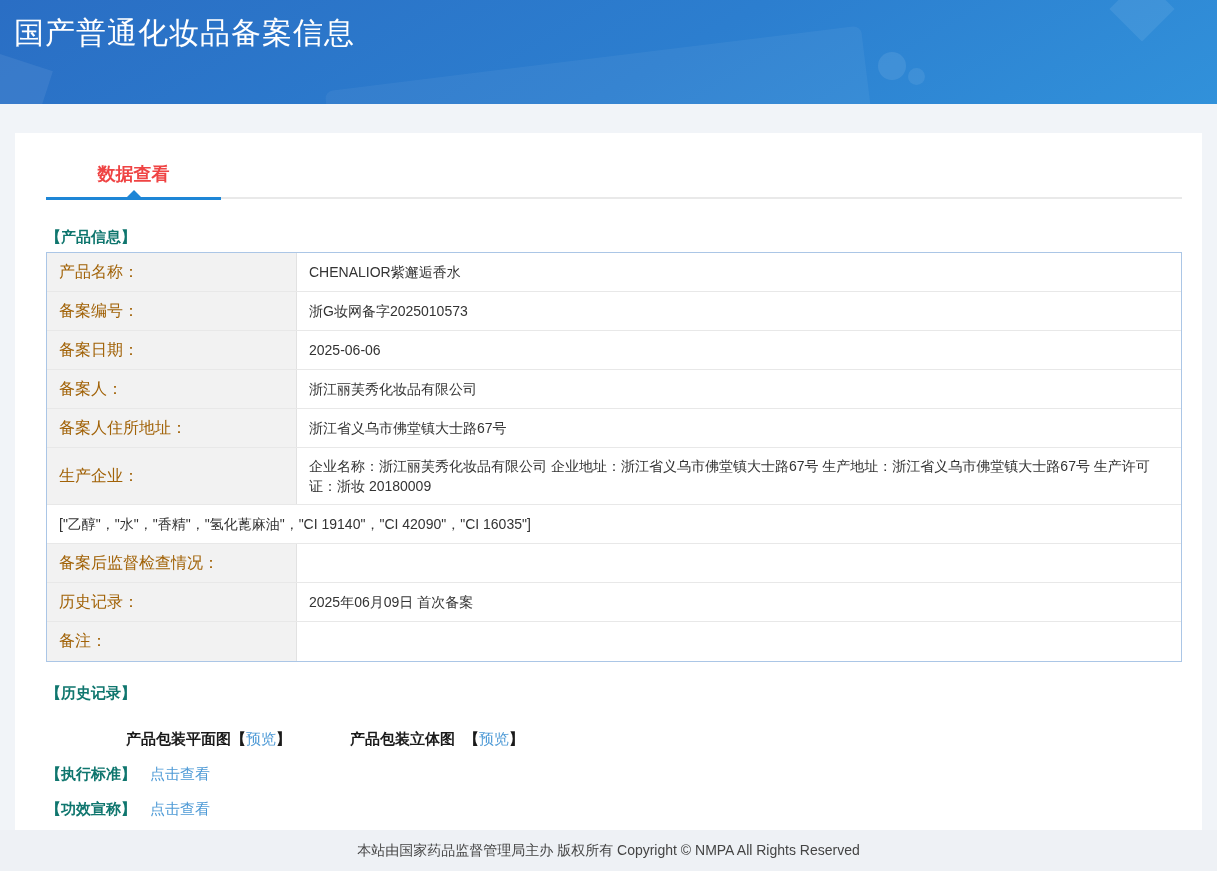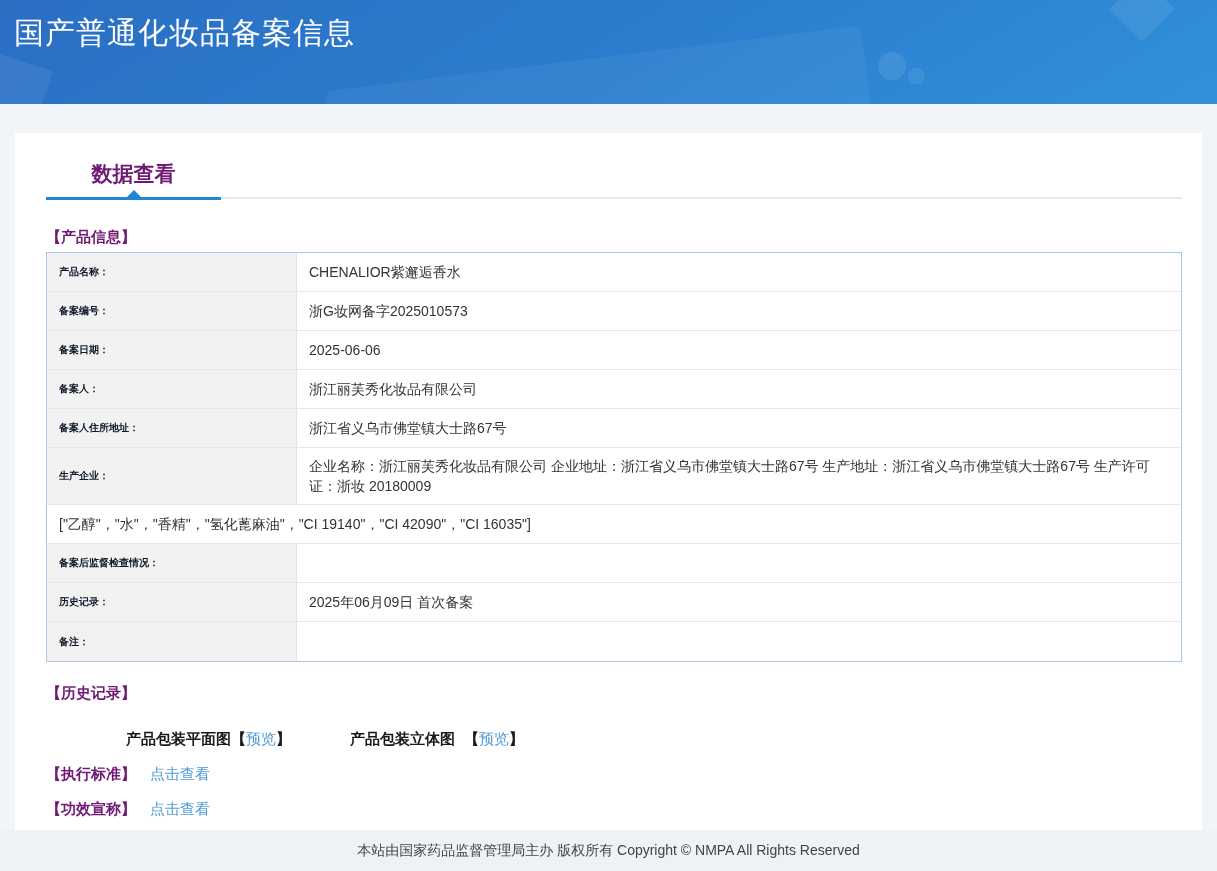--- a/index.html
+++ b/index.html
@@ -38,50 +38,50 @@
   }
 
   
   .tabs { position: relative; height: 36px; }
   .tab-line { position: absolute; left: 0; right: 0; bottom: 0; height: 2px; background: #e9e9e9; }
   .tab {
     position: relative; width: 175px; height: 100%;
     text-align: center; cursor: pointer;
   }
   .tab .tab-label {
-    font-size: 21px; font-weight: bold; color: #701a75; line-height: 22px;
+    font-size: 18px; font-weight: bold; color: #ef4444; line-height: 22px;
     display: inline-block;
   }
   .tab-active-bar {
     position: absolute; left: 0; bottom: -1px; width: 175px; height: 3px;
     background: #1e86d6; z-index: 2;
   }
   .tab-caret {
     position: absolute; left: 50%; margin-left: -7px; bottom: 3px;
     width: 0; height: 0;
     border-left: 7px solid transparent; border-right: 7px solid transparent;
     border-bottom: 7px solid #1e86d6;
   }
 
   
   .section-title {
-    font-size: 15px; font-weight: bold; color: #701a75;
+    font-size: 15px; font-weight: bold; color: #0f766e;
     margin: 0;
   }
   .section-product { margin-top: 29px; margin-bottom: 5px; }
 
   
   .info-table { border: 1px solid #abc6e6; }
   .info-row { display: flex; border-bottom: 1px solid #e8e8e8; min-height: 39px; }
   .info-row:last-child { border-bottom: none; }
   .info-label {
     width: 250px; flex: 0 0 250px;
     background: #f2f2f2; border-right: 1px solid #e2e2e2;
     padding: 8px 12px; display: flex; align-items: center;
-    font-size: 10px; font-weight: bold; color: #0f172a;
+    font-size: 16px; font-weight: normal; color: #a16207;
   }
   .info-value {
     flex: 1; padding: 8px 12px; display: flex; align-items: center;
     font-size: 14px; color: #333; line-height: 20px;
   }
 
   
   .section-packaging { margin-top: 22px; }
   .pkg-row { margin-top: 27px; padding-left: 80px; font-size: 15px; color: #1a1a1a; font-family: Liberation Mono, monospace; }
   .pkg-item { margin-right: 50px; font-weight: bold; }

